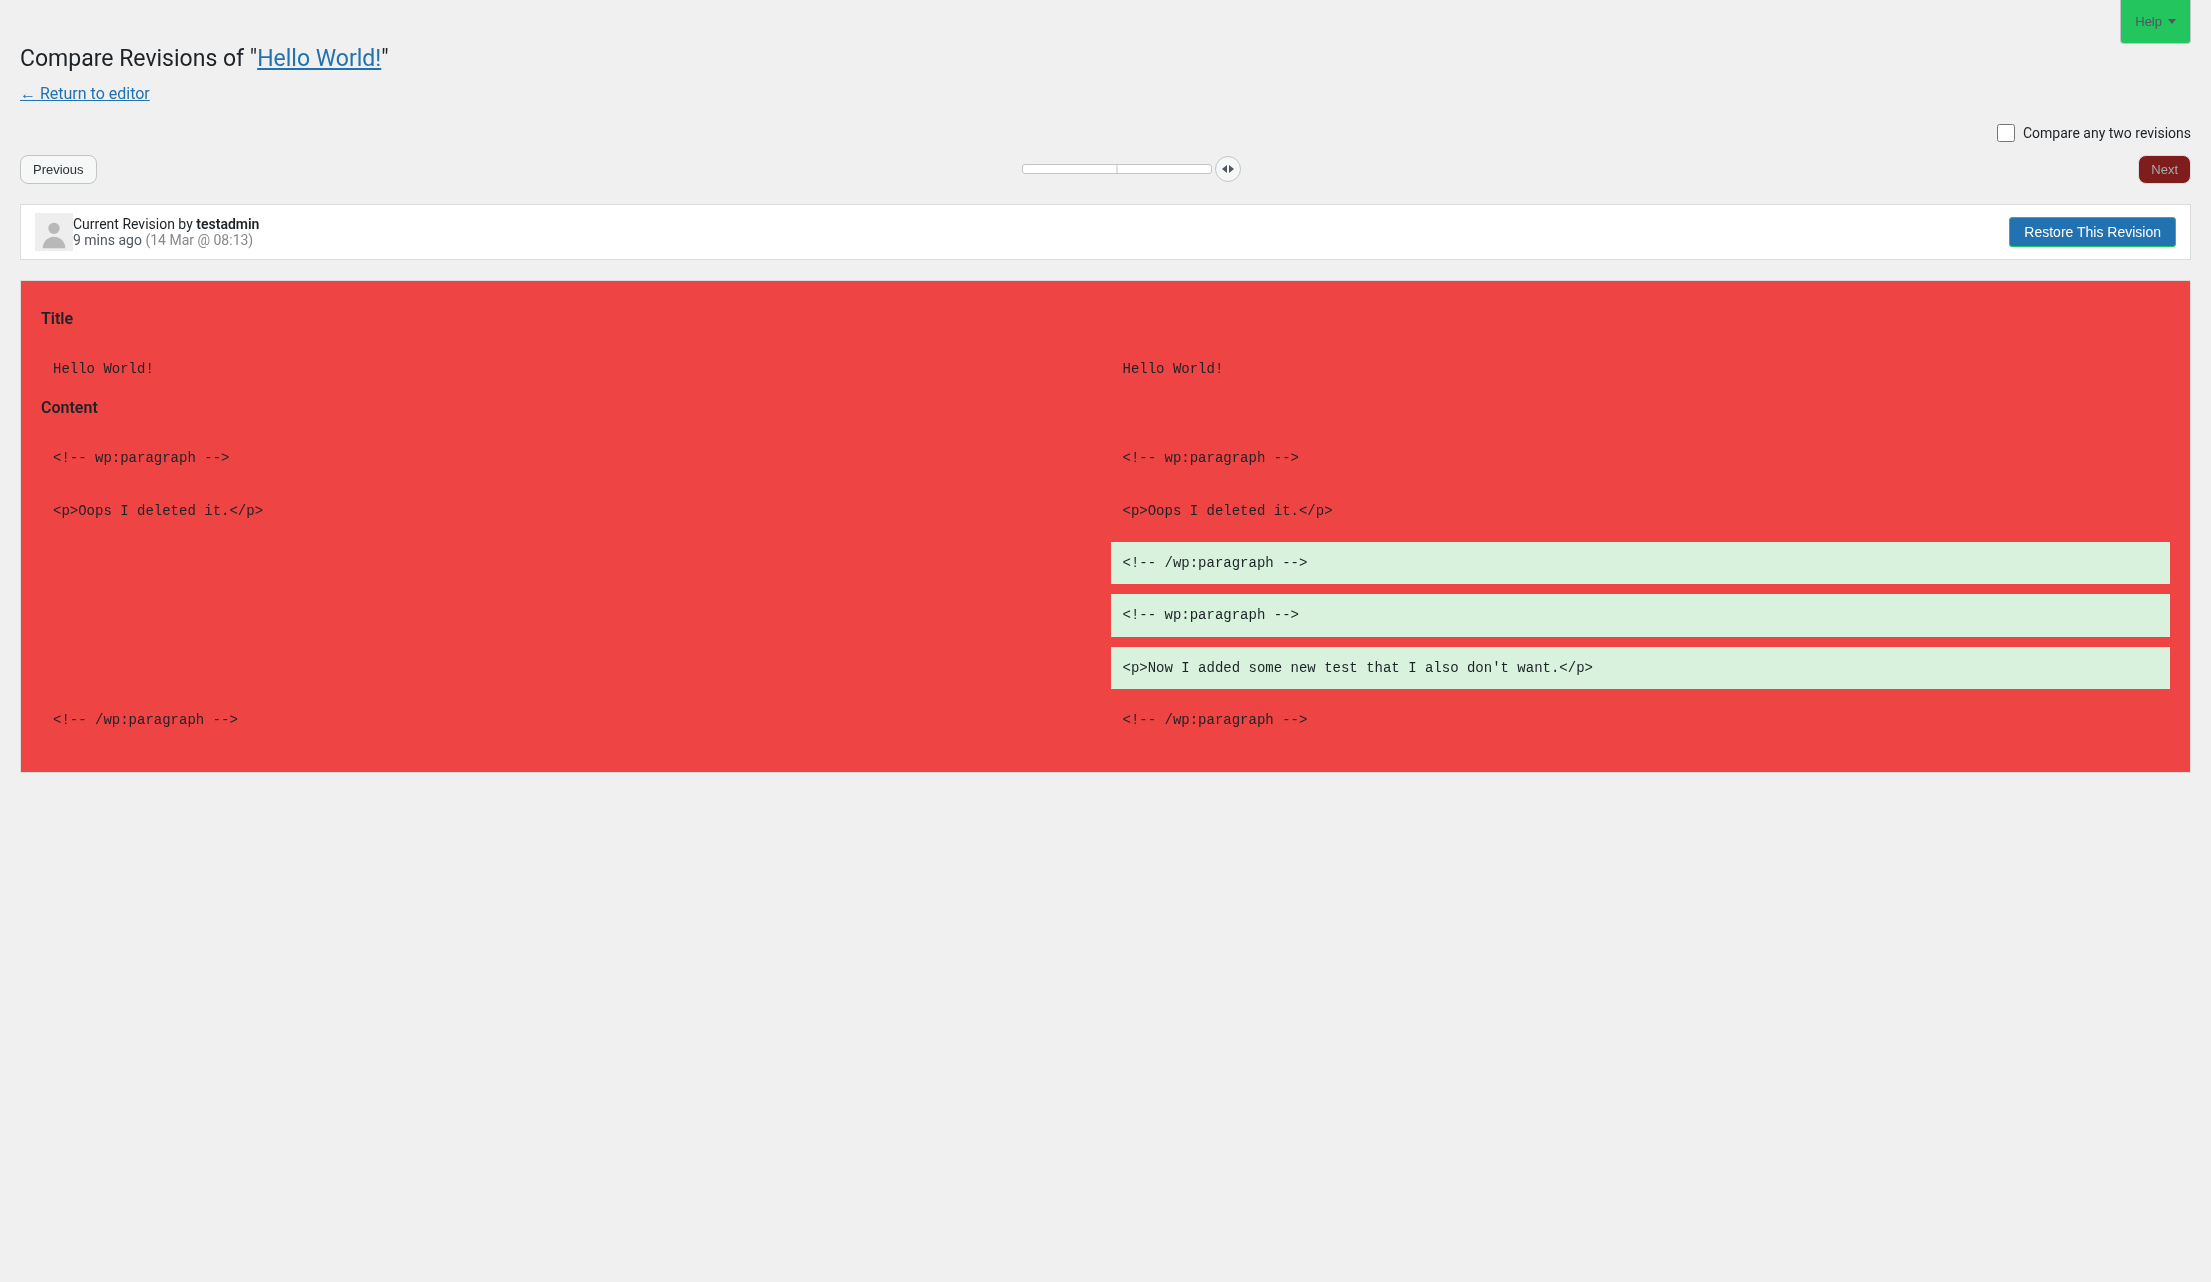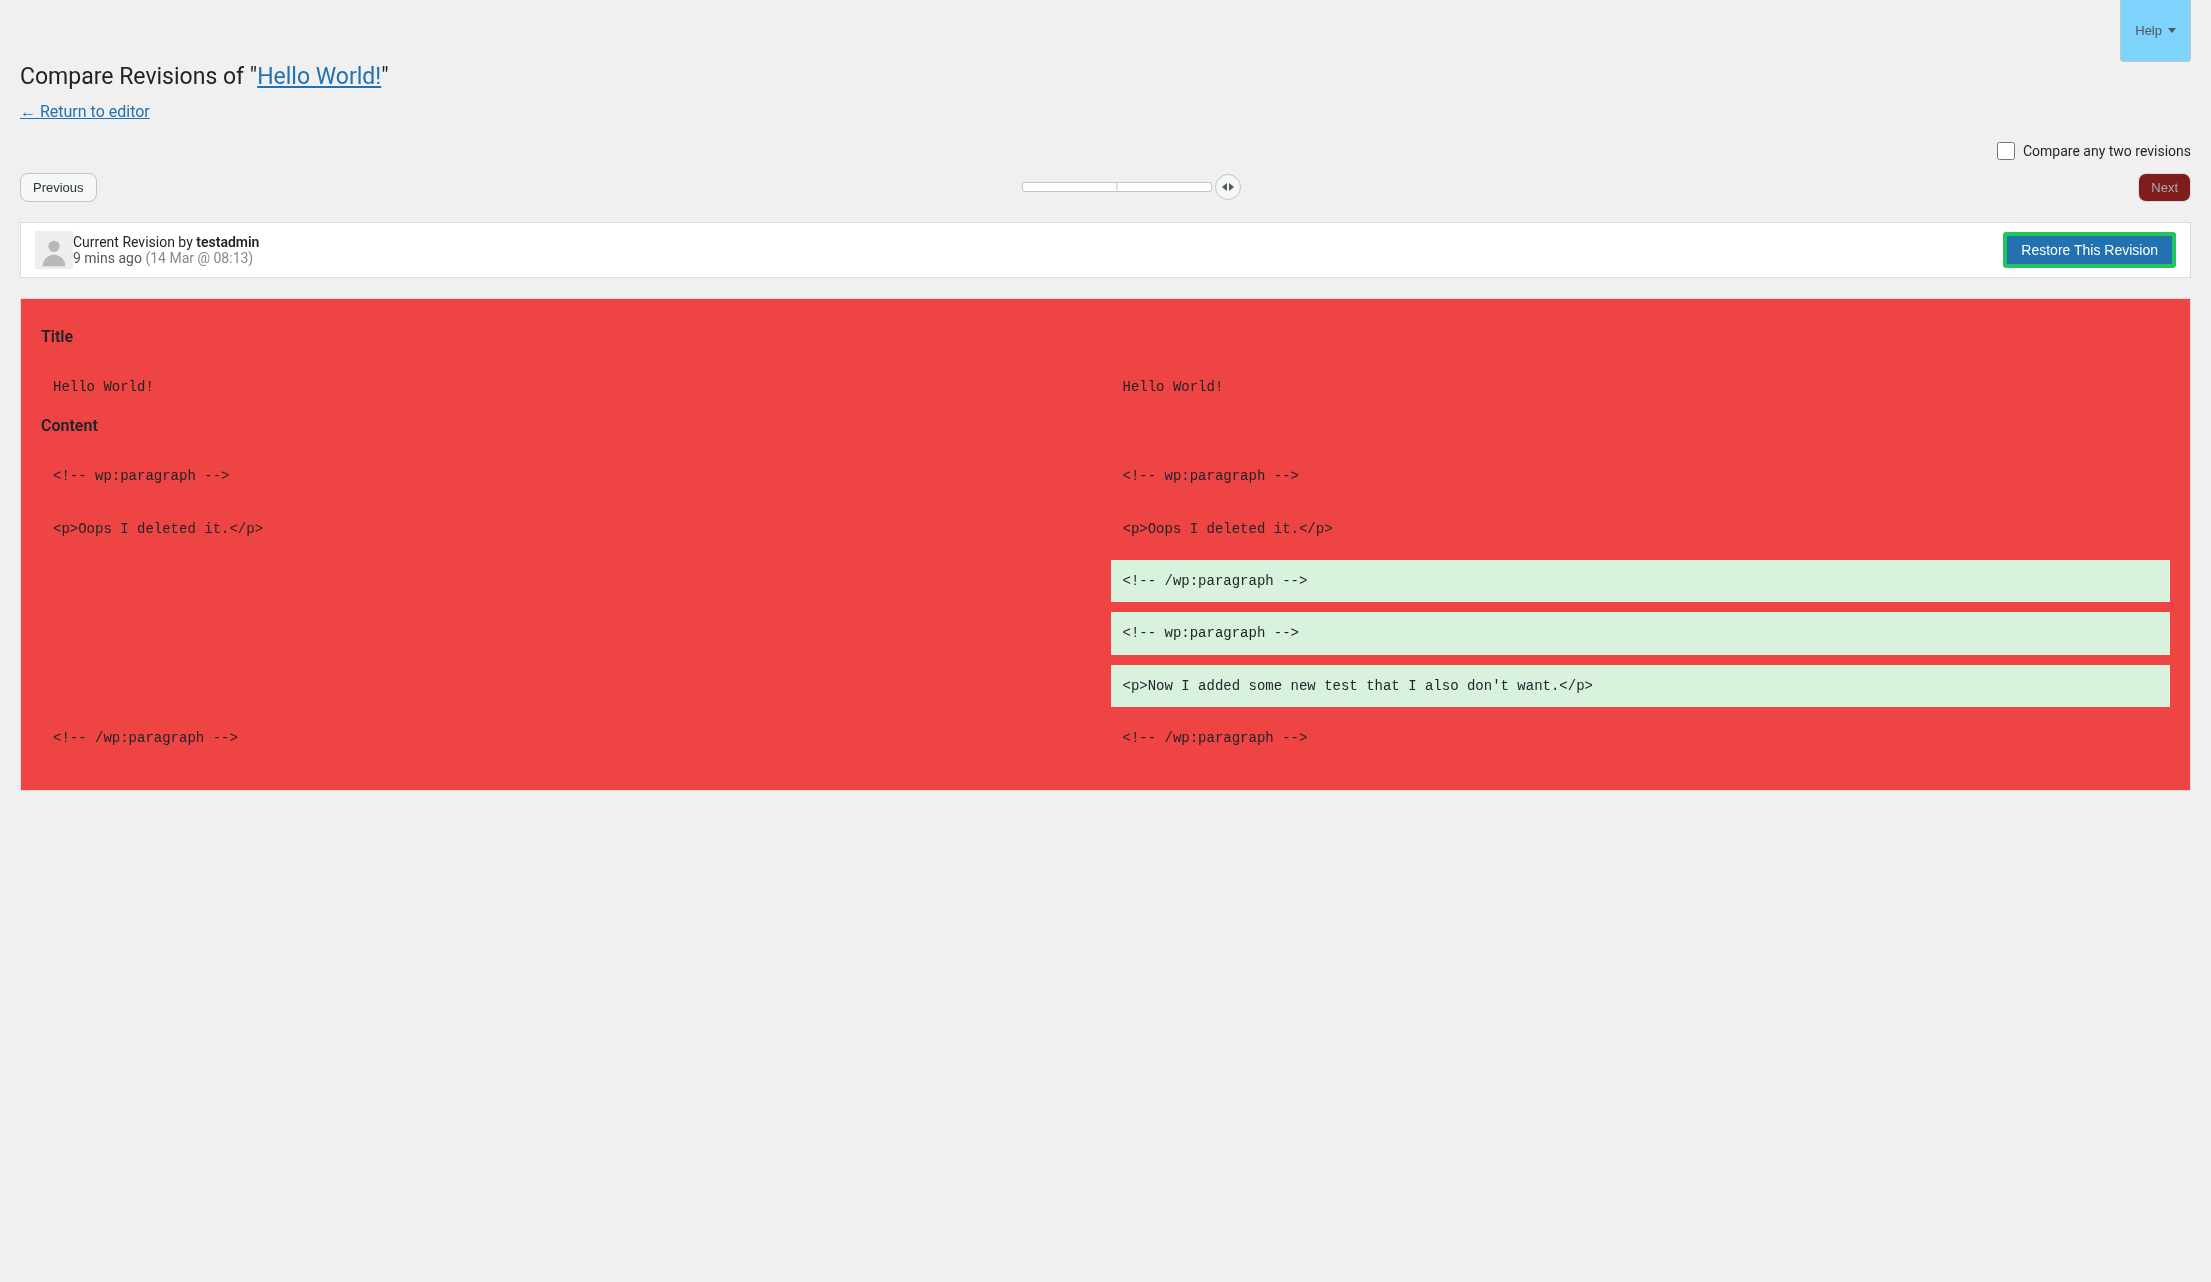--- a/index.html
+++ b/index.html
@@ -14,22 +14,22 @@
   .wrap {
     padding: 10px 20px 20px 20px;
   }
   .top-bar {
     display: flex;
     justify-content: flex-end;
   }
   .help-btn {
     border: 1px solid #c3c4c7;
     border-top: none;
-    background: #7dd3fc;
-    padding: 23px 14px;
+    background: #22c55e;
+    padding: 14px 14px;
     font-size: 13px;
     color: #50575e;
     cursor: pointer;
     display: flex;
     align-items: center;
     gap: 6px;
     border-radius: 0 0 4px 4px;
     margin-top: -10px;
   }
   .help-btn .tri {
@@ -154,21 +154,21 @@
     justify-content: center;
     overflow: hidden;
   }
   .avatar svg { width: 34px; height: 34px; fill: #b8b8b8; }
   .rev-meta-top { font-size: 14px; }
   .rev-meta-top b { font-weight: 600; }
   .rev-meta-bottom { font-size: 14px; color: #50575e; }
   .rev-meta-bottom .ts { color: #888; }
   .restore-btn {
     background: #2271b1;
-    border: 4px solid #22c55e;
+    border: 1px solid #22c55e;
     color: #fff;
     padding: 6px 14px;
     font-size: 14px;
     border-radius: 3px;
     cursor: pointer;
   }
 
   .diff-container {
     background: #ef4444;
     border: 1px solid #dcdcde;

